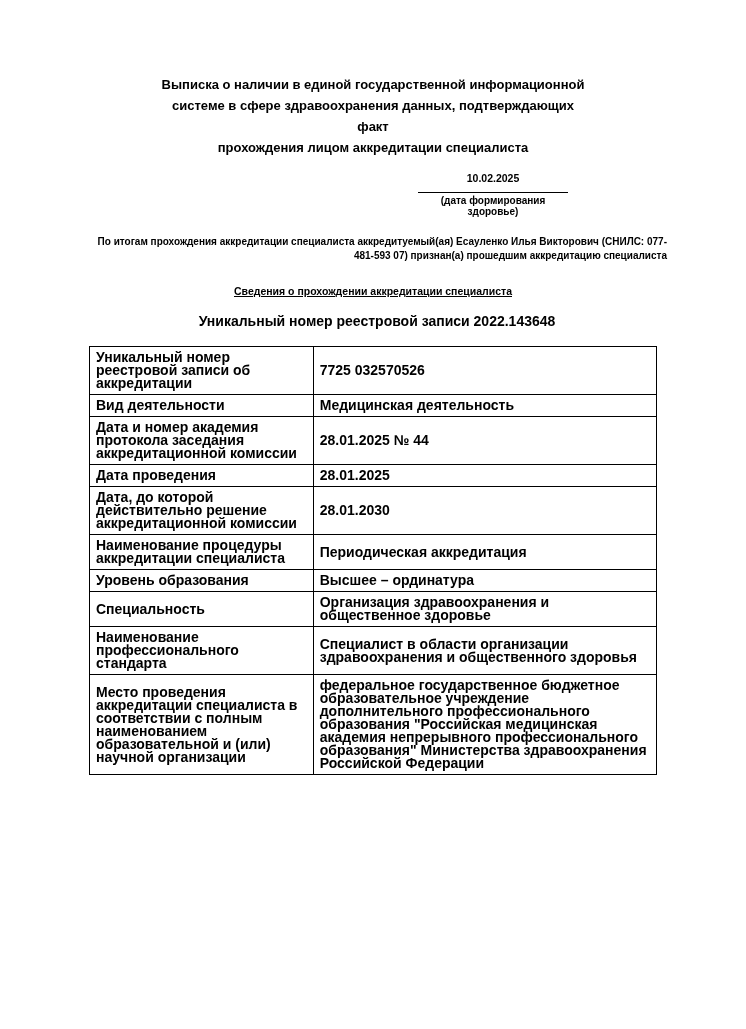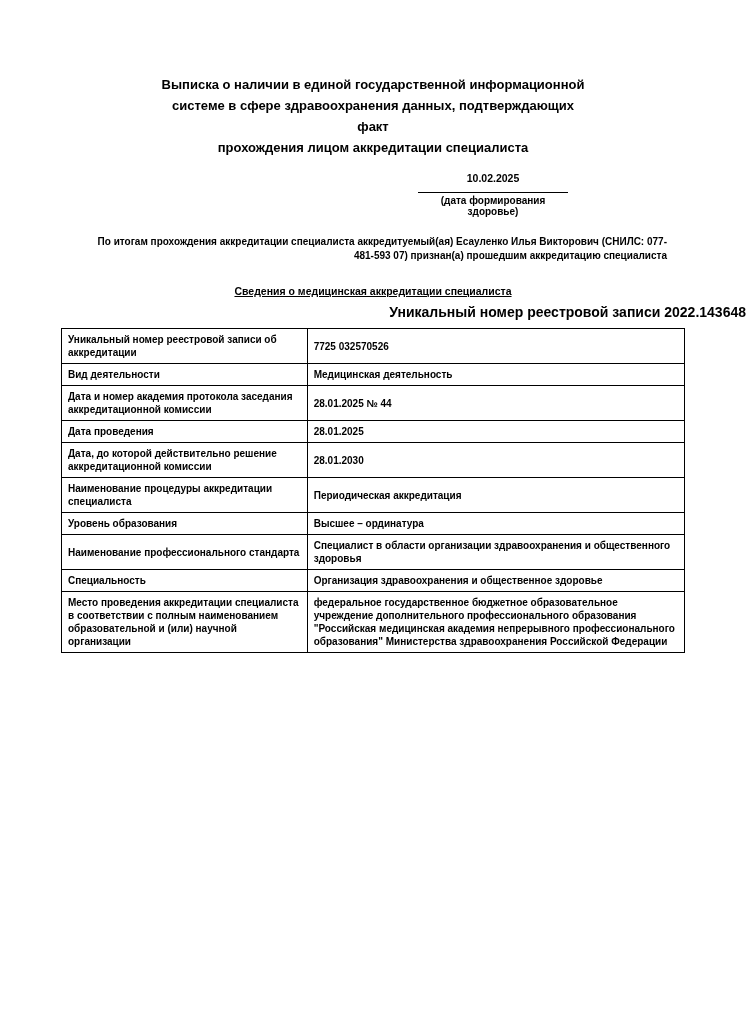--- a/index.html
+++ b/index.html
@@ -51,32 +51,32 @@
     font-weight: 700;
   }
   .section-heading {
     margin-top: 22px;
     text-align: center;
     font-size: 10.5px;
     font-weight: 700;
     text-decoration: underline;
   }
   .registry-heading {
-    margin-top: 7px;
-    text-align: right;
+    margin-top: 16px;
+    text-align: center;
     font-size: 14px;
     font-weight: 700;
     padding-left: 8px;
   }
   table.acc-table {
-    width: 624px;
-    margin: 8px auto 0 auto;
+    width: 568px;
+    margin: 17px auto 0 auto;
     border-collapse: collapse;
     border: 1.5px solid #000000;
-    font-size: 10px;
+    font-size: 14px;
     line-height: 13px;
     font-weight: 700;
   }
   table.acc-table td {
     border: 1px solid #000000;
     padding: 4px 6px;
     vertical-align: middle;
   }
   table.acc-table td.label-cell { width: 224px; }
   table.acc-table td.value-cell { width: 344px; }
@@ -92,21 +92,21 @@
     <div>прохождения лицом аккредитации специалиста</div>
   </div>
 
   <div class="date-block">
     <span class="date-value">10.02.2025</span>
     <span class="date-caption">(дата формирования здоровье)</span>
   </div>
 
   <p class="summary">По итогам прохождения аккредитации специалиста аккредитуемый(ая) Есауленко Илья Викторович (СНИЛС: 077-481-593 07) признан(а) прошедшим аккредитацию специалиста</p>
 
-  <div class="section-heading">Сведения о медицинская аккредитации специалиста</div>
+  <div class="section-heading">Сведения о прохождении аккредитации специалиста</div>
 
   <div class="registry-heading">Уникальный номер реестровой записи 2022.143648</div>
 
   <table class="acc-table">
     <tbody>
       <tr>
         <td class="label-cell">Уникальный номер реестровой записи об аккредитации</td>
         <td class="value-cell">7725 032570526</td>
       </tr>
       <tr>
@@ -127,26 +127,26 @@
       </tr>
       <tr>
         <td class="label-cell">Наименование процедуры аккредитации специалиста</td>
         <td class="value-cell">Периодическая аккредитация</td>
       </tr>
       <tr>
         <td class="label-cell">Уровень образования</td>
         <td class="value-cell">Высшее – ординатура</td>
       </tr>
       <tr>
+        <td class="label-cell">Специальность</td>
+        <td class="value-cell">Организация здравоохранения и общественное здоровье</td>
+      </tr>
+      <tr>
         <td class="label-cell">Наименование профессионального стандарта</td>
         <td class="value-cell">Специалист в области организации здравоохранения и общественного здоровья</td>
-      </tr>
-      <tr>
-        <td class="label-cell">Специальность</td>
-        <td class="value-cell">Организация здравоохранения и общественное здоровье</td>
       </tr>
       <tr>
         <td class="label-cell">Место проведения аккредитации специалиста в соответствии с полным наименованием образовательной и (или) научной организации</td>
         <td class="value-cell">федеральное государственное бюджетное образовательное учреждение дополнительного профессионального образования "Российская медицинская академия непрерывного профессионального образования" Министерства здравоохранения Российской Федерации</td>
       </tr>
     </tbody>
   </table>
 
 </div>
 

